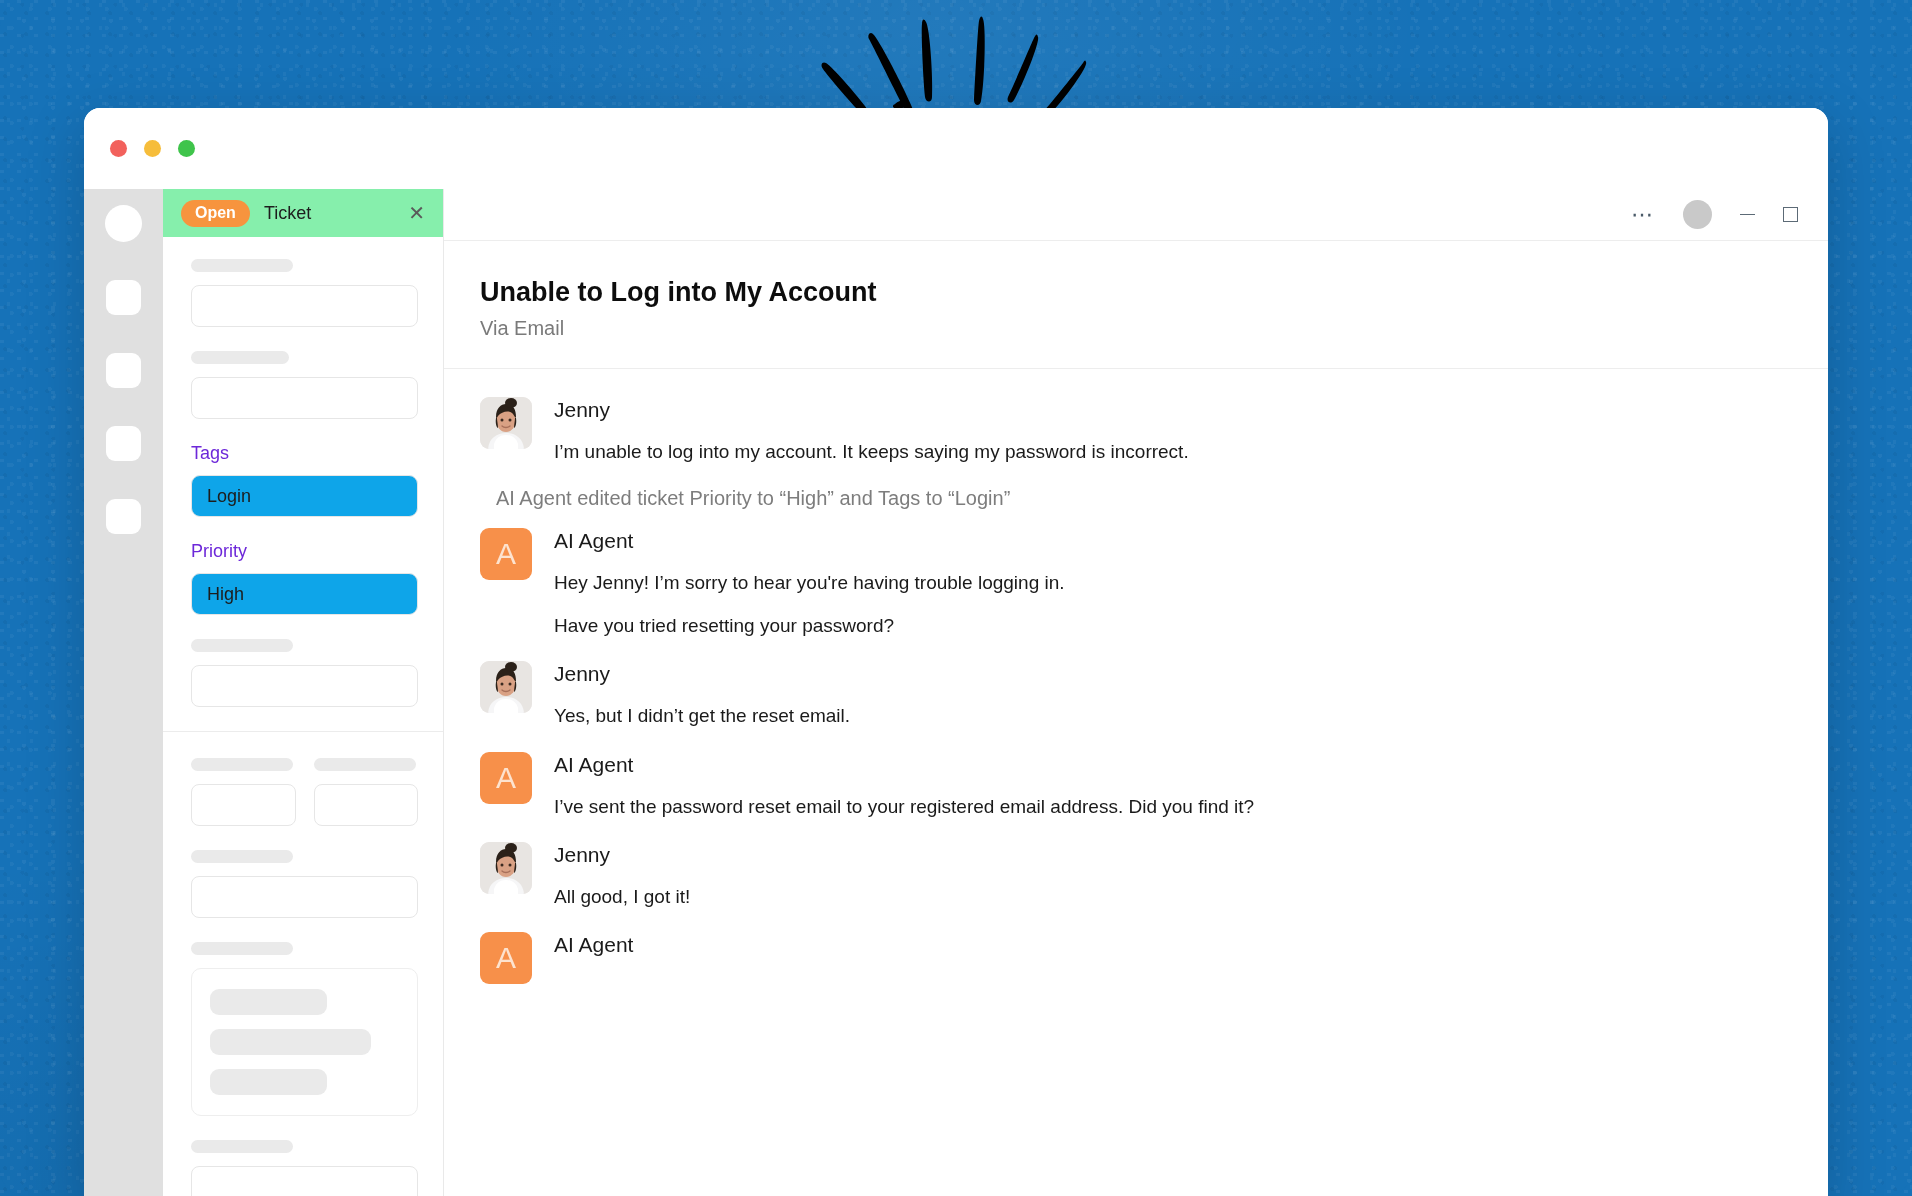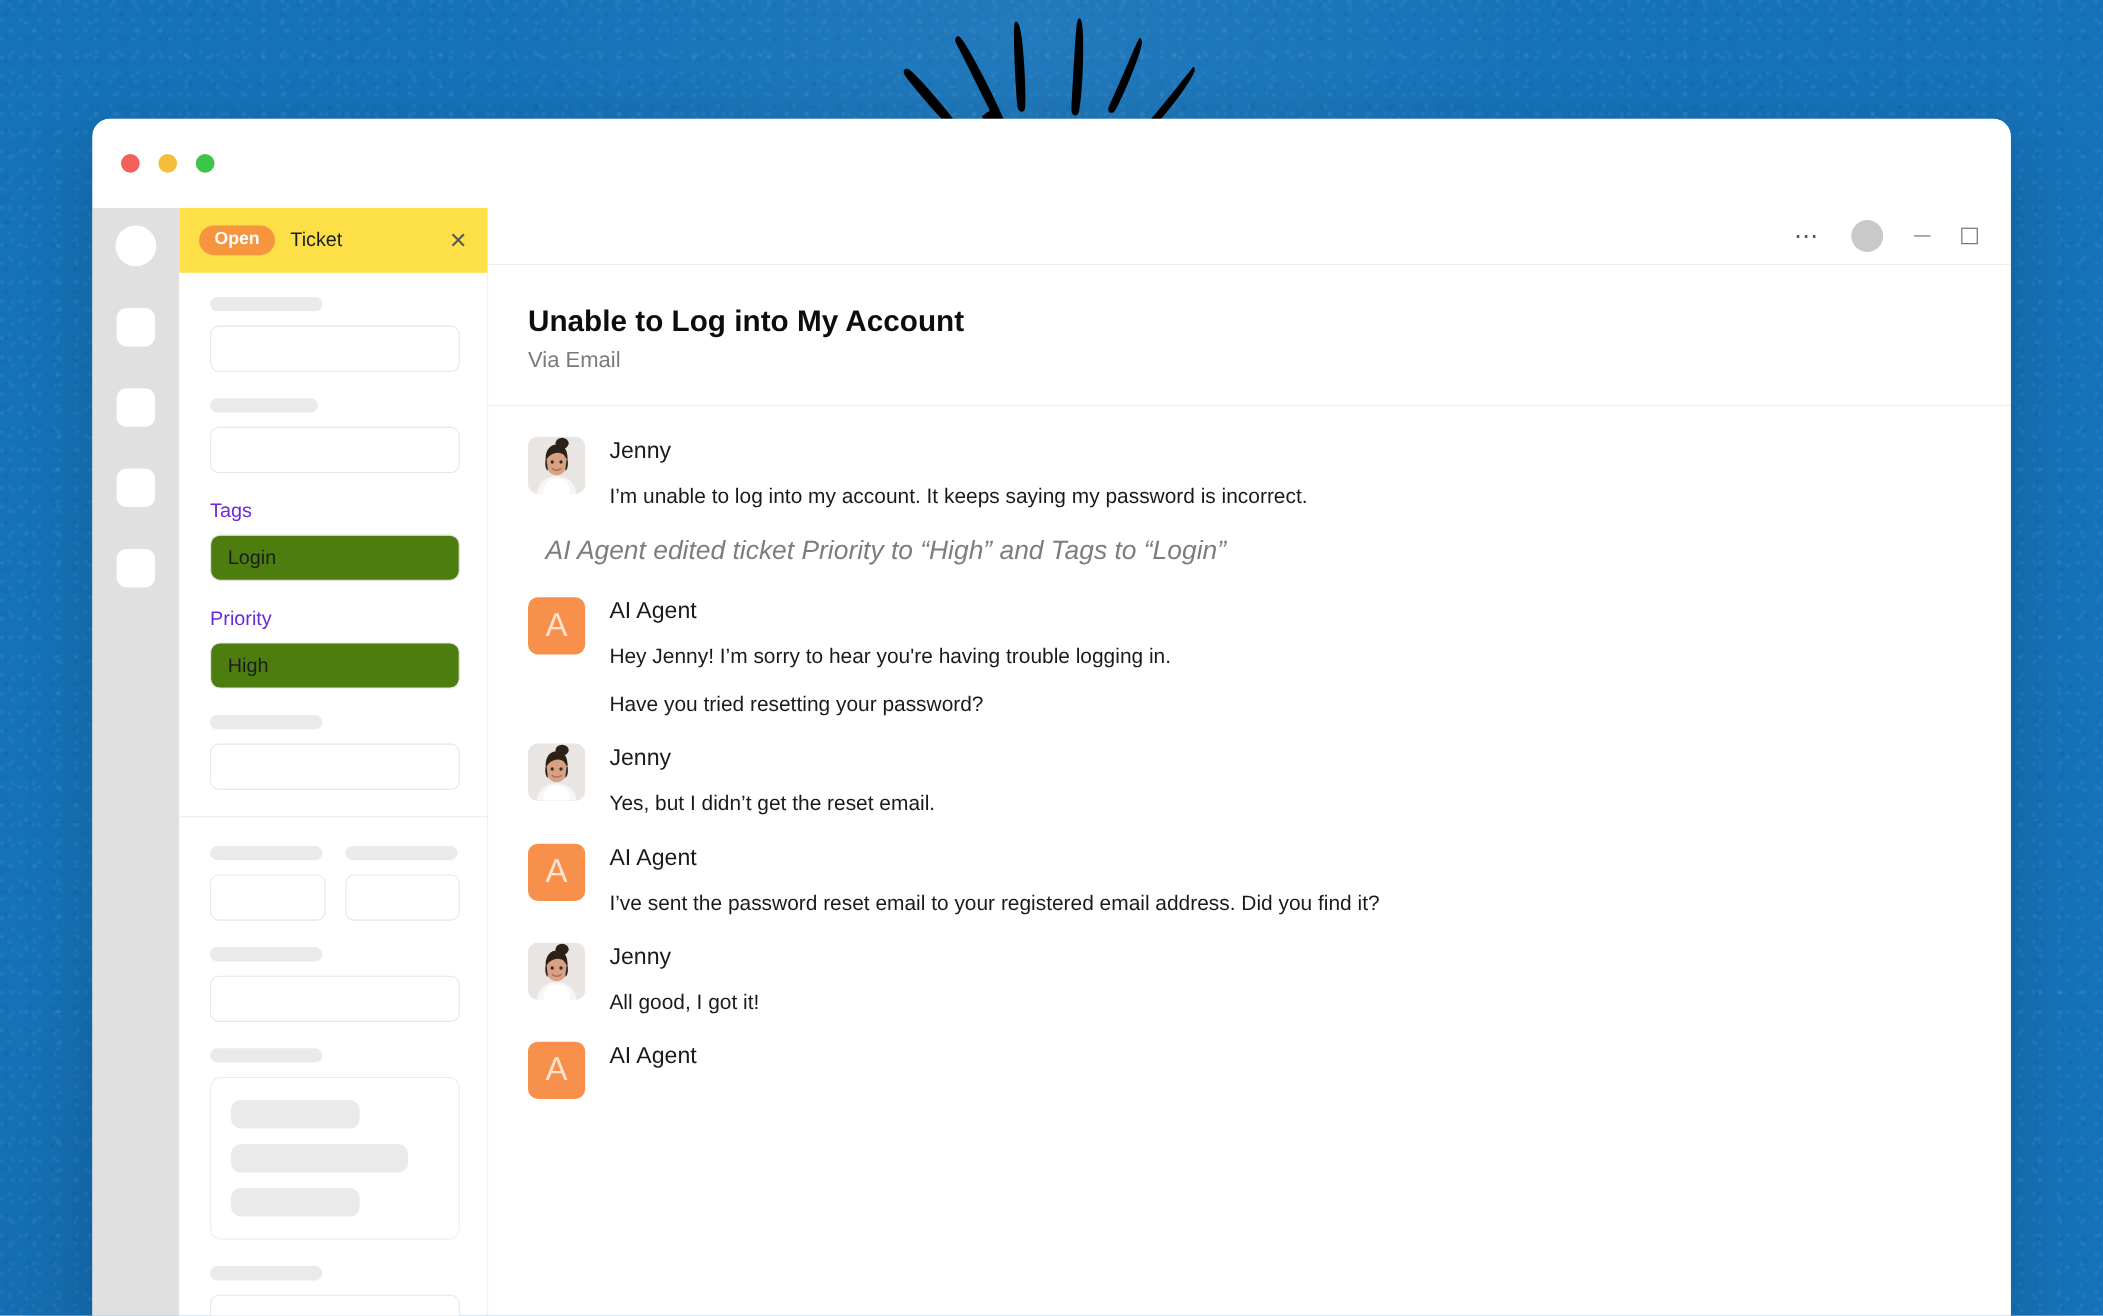--- a/index.html
+++ b/index.html
@@ -118,22 +118,22 @@
   
   #sidebar {
     width: 280px;
     flex: 0 0 280px;
     background: #ffffff;
     border-right: 1px solid #e9e9e9;
     display: flex;
     flex-direction: column;
   }
   #tabbar {
-    height: 59px;
-    background: #fde047;
+    height: 48px;
+    background: #86efac;
     display: flex;
     align-items: center;
     padding: 0 14px 0 18px;
     gap: 14px;
     box-sizing: border-box;
   }
   #open-badge {
     background: #f7943e;
     color: #ffffff;
     font-size: 16px;
@@ -178,21 +178,21 @@
   }
   .field-label {
     font-size: 18px;
     color: #6d28d9;
     margin-bottom: 11px;
   }
   .field-input {
     height: 42px;
     border: 1px solid #e6e6e6;
     border-radius: 9px;
-    background: #4d7c0f;
+    background: #0ea5e9;
     display: flex;
     align-items: center;
     padding: 16px 15px;
     font-size: 18px;
     color: #1d1d1d;
     margin-bottom: 24px;
     box-sizing: border-box;
   }
   .sb-divider {
     height: 1px;
@@ -311,24 +311,23 @@
     margin-bottom: 12px;
   }
   .msg-line {
     font-size: 19px;
     color: #1a1a1a;
     line-height: 1.43;
     white-space: nowrap;
     margin-top: 16px;
   }
   .system-note {
-    font-size: 24px;
-    font-style: italic;
+    font-size: 20px;
     color: #7d7d7d;
-    margin: 8px 0 28px 16px;
+    margin: 8px 0 18px 16px;
   }
 </style>
 </head>
 <body>
 
 <div id="backdrop" class="corner-round"></div>
 
 <svg id="burst" viewBox="0 0 380 160">
   <g fill="#000000">
     <path d="M56 133 C64 129 108 115 126 112 C131 111 133 115 128 118 C110 127 70 139 60 140 C54 140 52 135 56 133 Z"></path>

